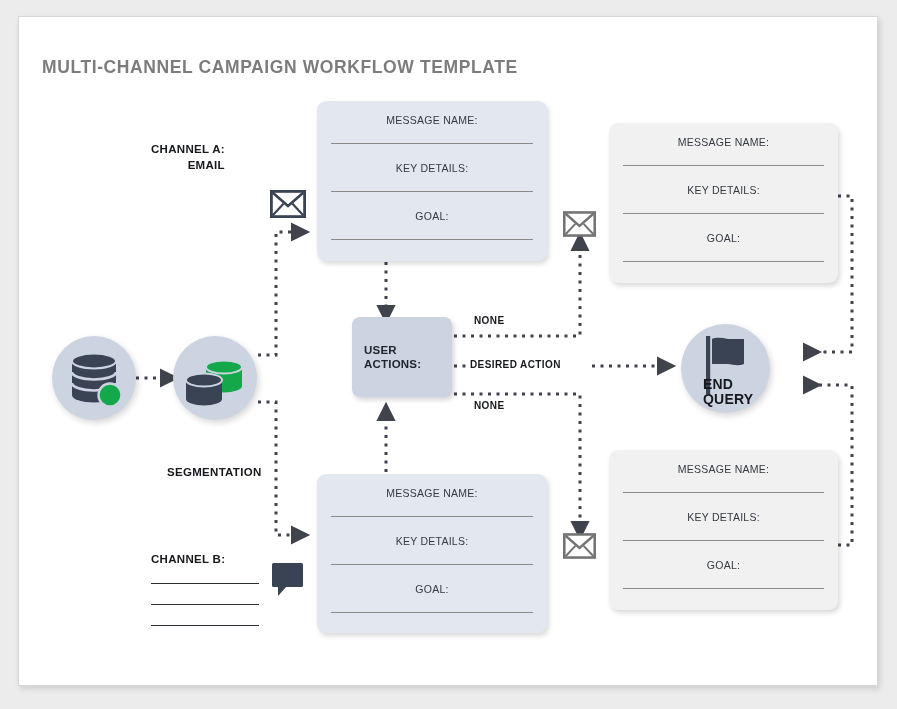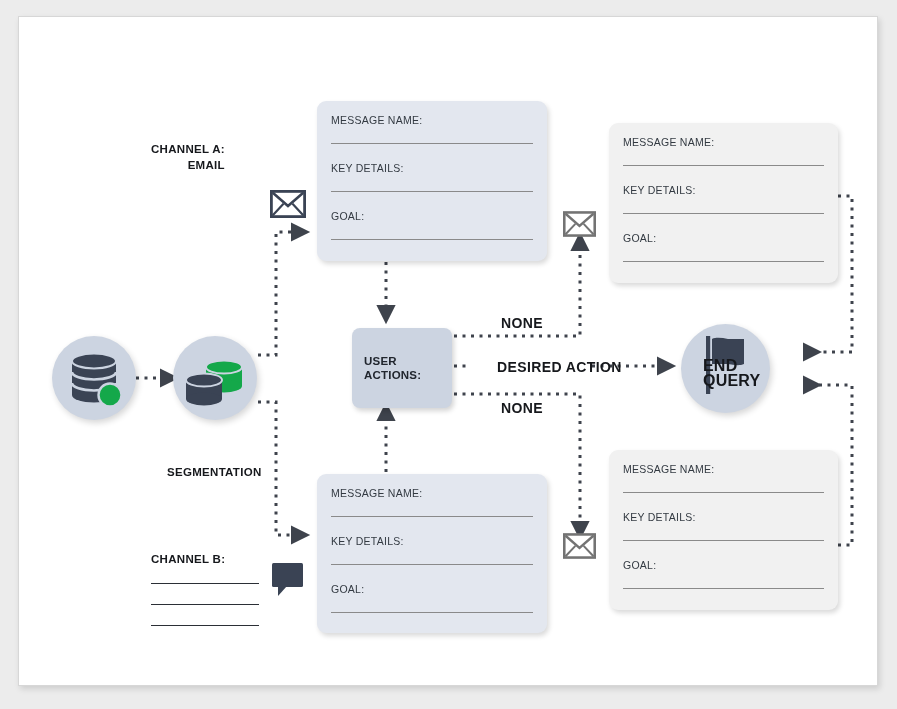--- a/index.html
+++ b/index.html
@@ -56,31 +56,32 @@
   .card-field {
     position: absolute;
     left: 14px;
     right: 14px;
   }
   .card-label {
     font-size: 10.5px;
     color: #333a42;
     letter-spacing: 0.25px;
     white-space: nowrap;
+    text-align: center;
   }
   .card-rule {
     margin-top: 5px;
     border-bottom: 1.4px solid #8a8a8a;
     height: 0;
   }
   
   #user-actions {
     position: absolute;
     left: 352px;
-    top: 328px;
+    top: 317px;
     width: 100px;
     height: 80px;
     background: #ccd4e1;
     border-radius: 8px;
     box-shadow: 2px 3px 5px rgba(0,0,0,0.17);
     box-sizing: border-box;
   }
   #user-actions .ua-text {
     position: absolute;
     left: 12px;
@@ -99,27 +100,27 @@
     box-shadow: 2px 3px 6px rgba(0,0,0,0.16);
   }
   
   .lbl {
     position: absolute;
     font-weight: bold;
     color: #16181c;
     white-space: nowrap;
   }
   .lbl.small { font-size: 11.5px; letter-spacing: 0.3px; }
-  .lbl.edge  { font-size: 14px; letter-spacing: 0.4px; margin-left: 27px; }
+  .lbl.edge  { font-size: 10px; letter-spacing: 0.4px; }
   .lbl.two-line { line-height: 16px; }
   #end-event-text {
     position: absolute;
     left: 703px;
-    top: 358px;
-    font-size: 16px;
+    top: 377px;
+    font-size: 14px;
     font-weight: bold;
     color: #16181c;
     line-height: 15px;
     letter-spacing: 0.2px;
   }
   .blank-line {
     position: absolute;
     border-bottom: 1.4px solid #2b2f36;
     height: 0;
     width: 108px;
@@ -164,20 +165,21 @@
       <path d="M592,366 L660,366" marker-end="url(#ar-r)"></path>
 
       <path d="M454,394 L580,394 L580,524" marker-end="url(#ar-d)"></path>
 
       <path d="M838,196 L852,196 L852,352 L806,352" marker-end="url(#ar-l)"></path>
 
       <path d="M838,545 L852,545 L852,385 L806,385" marker-end="url(#ar-l)"></path>
     </g>
   </svg>
 
+  <div class="title">MULTI-CHANNEL CAMPAIGN WORKFLOW TEMPLATE</div>
 
   <div class="lbl small two-line" style="left:151px; top:141px;text-align:right;">
     <div>CHANNEL A:</div>
     <div>EMAIL</div>
   </div>
 
   <div class="icon-box" style="left:270px; top:190px;">
     <svg width="36" height="28" viewBox="0 0 36 28" xmlns="http://www.w3.org/2000/svg">
       <rect x="1.4" y="1.4" width="33.2" height="25.2" fill="#ffffff" stroke="#3a4354" stroke-width="2.8"></rect>
       <path d="M2.8,2.8 L18,16 L33.2,2.8" fill="none" stroke="#3a4354" stroke-width="2.6"></path>

